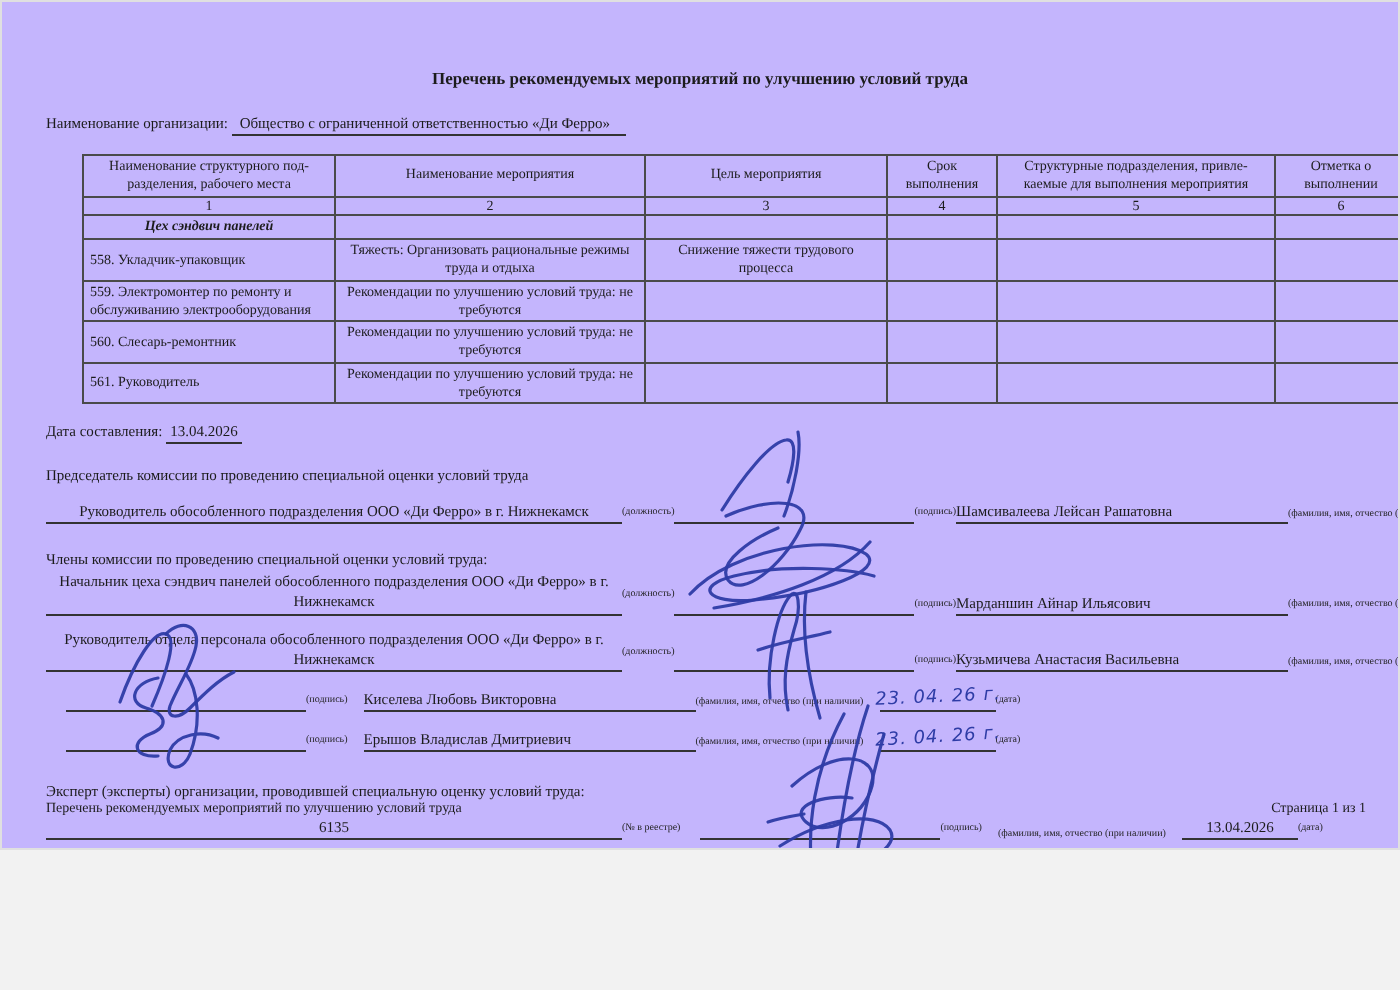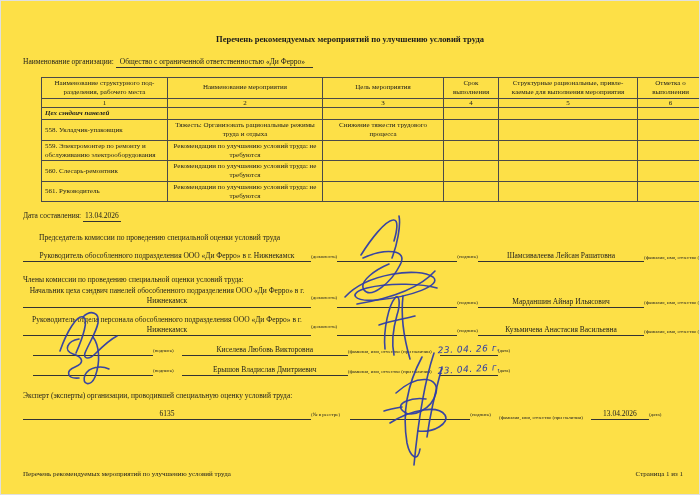--- a/index.html
+++ b/index.html
@@ -1,47 +1,47 @@
 <!DOCTYPE html>
 <html><head>
 <meta charset="utf-8">
 <style>
   html,body{margin:0;padding:0;background:#f2f2f2;}
   .page{
-    position:relative;width:700px;height:495px;background:#fde047;
+    position:relative;width:700px;height:425px;background:#c4b5fd;
     border:1px solid #e0e0e0;box-sizing:border-box;overflow:hidden;
     font-family:"Liberation Serif", serif;color:#1c1c1c;
   }
   .title{margin:33px 10px 0 10px;text-align:center;font-weight:bold;font-size:8.5px;}
   .orgline{margin:13px 16px 0 22px;font-size:7.5px;}
   .orgline .uval{border-bottom:1px solid #333;padding:0 8px 1px 4px;}
 
   table.meas{
     margin:11px 0 0 40px;width:662px;border-collapse:collapse;table-layout:fixed;
     font-size:7px;line-height:1.25;
   }
   table.meas td{border:1px solid #4a4a4a;padding:1px 3px;vertical-align:middle;}
   td.hdr{text-align:center;padding:2px 3px;}
   tr.nums td{text-align:center;height:8px;padding:0 3px;}
-  tr.section td{font-weight:bold;font-style:italic;height:9px;}
+  tr.section td{font-weight:bold;font-style:italic;text-align:center;height:9px;}
   td.c1{text-align:left;}
   td.c2,td.c3{text-align:center;}
 
   .dateline{margin:9px 16px 0 22px;font-size:7.5px;}
   .dateline .uval{border-bottom:1px solid #333;padding:0 2px 1px 2px;}
 
   .sigblock{margin:0 16px 0 22px;font-size:7.5px;}
-  .sigheading{margin-top:13px;margin-left:16px;font-size:7.5px;}
+  .sigheading{margin-top:13px;margin-left:0;font-size:7.5px;}
   .sigrow{display:flex;align-items:flex-end;margin-top:7px;}
   .scol{display:flex;align-items:center;}
   .caption{font-size:5px;color:#222;margin-top:1px;text-align:center;white-space:nowrap;}
   .pos{width:288px;text-align:center;border-bottom:1px solid #333;padding-bottom:1px;font-size:7.5px;line-height:1.3;}
   .gap1{width:10px;} .gap2{width:8px;} .gap3{width:8px;}
   .sigline{width:120px;height:11px;border-bottom:1px solid #333;position:relative;overflow:visible;}
-  .nameline{width:166px;text-align:center;border-bottom:1px solid #333;padding-bottom:1px;font-size:7.5px;}
+  .nameline{width:166px;border-bottom:1px solid #333;padding-bottom:1px;font-size:7.5px;}
   .dateline2{width:58px;height:12px;border-bottom:1px solid #333;position:relative;overflow:visible;}
   .hw{
     position:absolute;left:-8px;right:-8px;bottom:1px;text-align:center;white-space:nowrap;
     font-family:"DejaVu Sans", sans-serif;font-style:italic;font-size:9px;
     color:#2e3ca6;transform:rotate(-3deg);letter-spacing:0.5px;
   }
   .printed-date{position:absolute;left:0;right:0;bottom:1px;text-align:center;font-size:7.5px;color:#1c1c1c;}
   .scribble{position:absolute;pointer-events:none;}
   .scribble path{fill:none;stroke:#2e3ca6;stroke-width:1.6;stroke-linecap:round;stroke-linejoin:round;opacity:0.95;}
 
@@ -70,21 +70,21 @@
       <col style="width:55px">
         <col style="width:139px">
         <col style="width:66px">
     </colgroup>
     <tbody>
         <tr>
       <td class="hdr">Наименование структурного под-разделения, рабочего места</td>
       <td class="hdr">Наименование мероприятия</td>
       <td class="hdr">Цель мероприятия</td>
       <td class="hdr">Срок выполнения</td>
-      <td class="hdr">Структурные рациональные, привле-каемые для выполнения мероприятия</td>
+      <td class="hdr">Структурные подразделения, привле-каемые для выполнения мероприятия</td>
       <td class="hdr">Отметка о выполнении</td>
     </tr>
     <tr class="nums">
       <td>1</td>
       <td>2</td>
       <td>3</td>
       <td>4</td>
       <td>5</td>
       <td>6</td>
     </tr>

